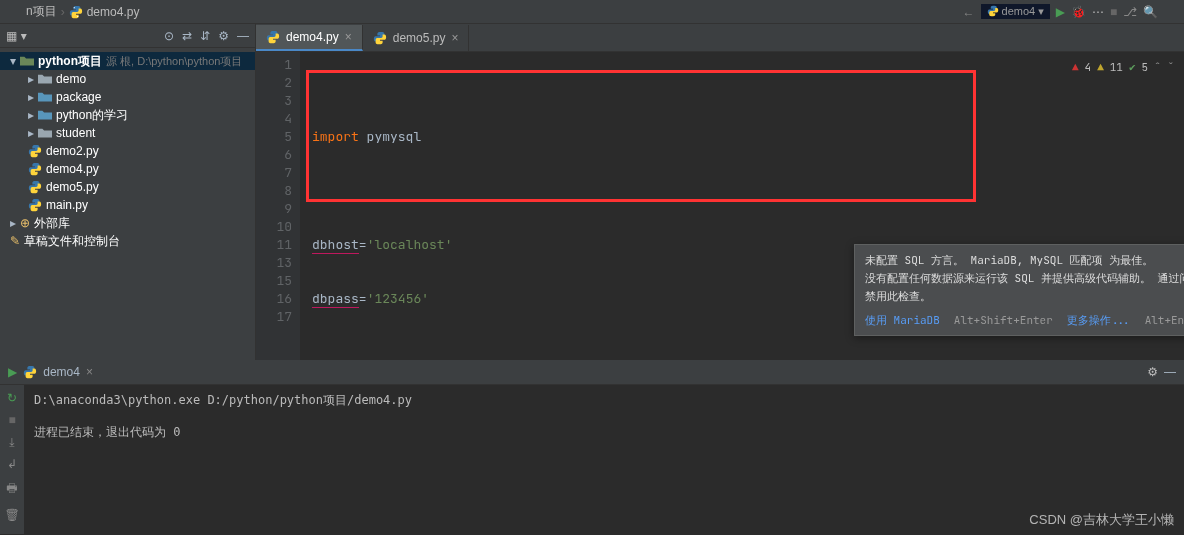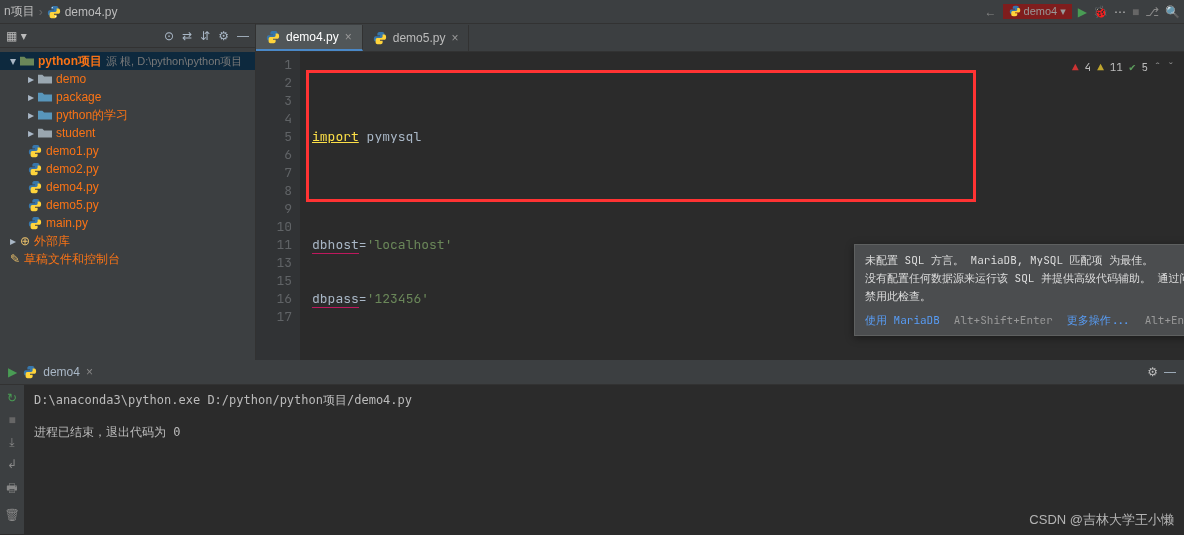--- a/index.html
+++ b/index.html
@@ -1,45 +1,45 @@
 <!DOCTYPE html>
 <html><head>
 <meta charset="utf-8">
 <style>
 * { margin: 0; padding: 0; box-sizing: border-box; }
 body { font-family: "Microsoft YaHei", sans-serif; font-size: 12px; background: #2b2b2b; color: #a9b7c6; width: 1184px; height: 535px; overflow: hidden; position: relative; }
-.top-bar { height: 24px; background: #3c3f41; display: flex; align-items: center; padding: 0 4px; border-bottom: 1px solid #323232; }
+.top-bar { height: 24px; background: #3c3f41; display: flex; align-items: center; padding: 0 26px; border-bottom: 1px solid #323232; }
 .breadcrumb { display: flex; gap: 4px; align-items: center; color: #bbb; }
 .breadcrumb .sep { color: #666; }
 .top-right { margin-left: auto; display: flex; align-items: center; gap: 6px; color: #999; }
-.run-config { background: #7f1d1d; padding: 1px 6px; font-size: 11px; }
+.run-config { background: #0f172a; padding: 1px 6px; font-size: 11px; }
 .play-icon { color: #499c54; }
 .bug-icon { color: #499c54; }
 .main { display: flex; height: 336px; }
 .sidebar { width: 256px; background: #3c3f41; border-right: 1px solid #323232; display: flex; flex-direction: column; }
 .sidebar-toolbar { height: 24px; display: flex; align-items: center; padding: 0 6px; gap: 8px; border-bottom: 1px solid #323232; }
 .tree { padding: 4px 0; font-size: 12px; overflow: auto; flex: 1; }
 .tree-row { display: flex; align-items: center; height: 18px; padding: 0 4px; gap: 4px; white-space: nowrap; }
 .tree-row.sel { background: #0d293e; }
-.tree-row .name { color: #f97316; }
+.tree-row .name { color: #ffffff; }
 .tree-row .meta { color: #787878; font-size: 11px; }
 .folder-icon { width: 14px; height: 12px; fill: #6a8759; display: inline-block; }
 .py-icon { width: 14px; height: 14px; }
 .indent { display: inline-block; }
 .editor-area { flex: 1; display: flex; flex-direction: column; background: #2b2b2b; min-width: 0; }
 .tabs { height: 28px; background: #3c3f41; display: flex; align-items: flex-end; border-bottom: 1px solid #323232; }
 .tab { height: 26px; padding: 0 10px; display: flex; align-items: center; gap: 6px; color: #bbb; font-size: 12px; border-right: 1px solid #323232; }
 .tab.active { background: #515658; border-bottom: 2px solid #4a88c7; color: #fff; }
 .tab .close { color: #999; cursor: pointer; }
 .editor { flex: 1; display: flex; overflow: hidden; font-family: "JetBrains Mono", Consolas, monospace; font-size: 13px; position: relative; }
 .gutter { width: 44px; background: #313335; color: #606366; text-align: right; padding: 4px 8px 4px 0; line-height: 18px; user-select: none; }
 .code { flex: 1; padding: 4px 0; line-height: 18px; white-space: pre; position: relative; }
 .code-line { height: 18px; padding-left: 12px; }
 .red-box { position: absolute; border: 3px solid #ff3333; pointer-events: none; }
-.kw { color: #fde047; text-decoration: underline; }
+.kw { color: #f97316; }
 .str { color: #6a8759; }
 .var-def { border-bottom: 1px solid #be185d; }
 .status-icons { position: absolute; top: 6px; right: 10px; display: flex; gap: 6px; align-items: center; font-size: 11px; color: #bbb; }
 .warn { color: #bfa52e; }
 .err { color: #cc3333; }
 .weak { color: #5c9c5c; }
 .hint-popup { position: absolute; left: 598px; top: 192px; width: 470px; background: #4b4d4f; border: 1px solid #5e6060; padding: 6px 10px; font-size: 11px; line-height: 18px; z-index: 10; box-shadow: 0 2px 8px rgba(0,0,0,0.4); }
 .hint-popup .row1 { color: #ddd; }
 .hint-popup .actions { margin-top: 6px; display: flex; gap: 14px; align-items: center; }
 .hint-link { color: #589df6; }
@@ -118,28 +118,20 @@
             </svg><span class="name">python的学习</span></div>
           <div class="tree-row"><span class="indent" style="width:20px"></span>▸ <svg class="folder-icon" viewBox="0 0 16 12">
               <path fill="#9aa7b0" d="M0 1h5l2 2h9v8H0z"></path>
             </svg><span class="name">student</span></div>
           <div class="tree-row">
             <span class="indent" style="width:20px"></span>
             <svg class="py-icon" viewBox="0 0 16 16">
               <path fill="#3776ab" d="M8 1C5 1 5 3 5 3v2h3v1H3s-2 0-2 3 2 3 2 3h2v-2s0-2 2-2h4s2 0 2-2V3s0-2-3-2H8z"></path>
               <path fill="#ffd43b" d="M8 15c3 0 3-2 3-2v-2H8v-1h5s2 0 2-3-2-3-2-3h-2v2s0 2-2 2H5s-2 0-2 2v3s0 2 3 2h2z"></path>
             </svg>
-            <span class="name">demo1.py</span>
-          </div>
-          <div class="tree-row">
-            <span class="indent" style="width:20px"></span>
-            <svg class="py-icon" viewBox="0 0 16 16">
-              <path fill="#3776ab" d="M8 1C5 1 5 3 5 3v2h3v1H3s-2 0-2 3 2 3 2 3h2v-2s0-2 2-2h4s2 0 2-2V3s0-2-3-2H8z"></path>
-              <path fill="#ffd43b" d="M8 15c3 0 3-2 3-2v-2H8v-1h5s2 0 2-3-2-3-2-3h-2v2s0 2-2 2H5s-2 0-2 2v3s0 2 3 2h2z"></path>
-            </svg>
             <span class="name">demo2.py</span>
           </div>
           <div class="tree-row">
             <span class="indent" style="width:20px"></span>
             <svg class="py-icon" viewBox="0 0 16 16">
               <path fill="#3776ab" d="M8 1C5 1 5 3 5 3v2h3v1H3s-2 0-2 3 2 3 2 3h2v-2s0-2 2-2h4s2 0 2-2V3s0-2-3-2H8z"></path>
               <path fill="#ffd43b" d="M8 15c3 0 3-2 3-2v-2H8v-1h5s2 0 2-3-2-3-2-3h-2v2s0 2-2 2H5s-2 0-2 2v3s0 2 3 2h2z"></path>
             </svg>
             <span class="name">demo4.py</span>
           </div>

